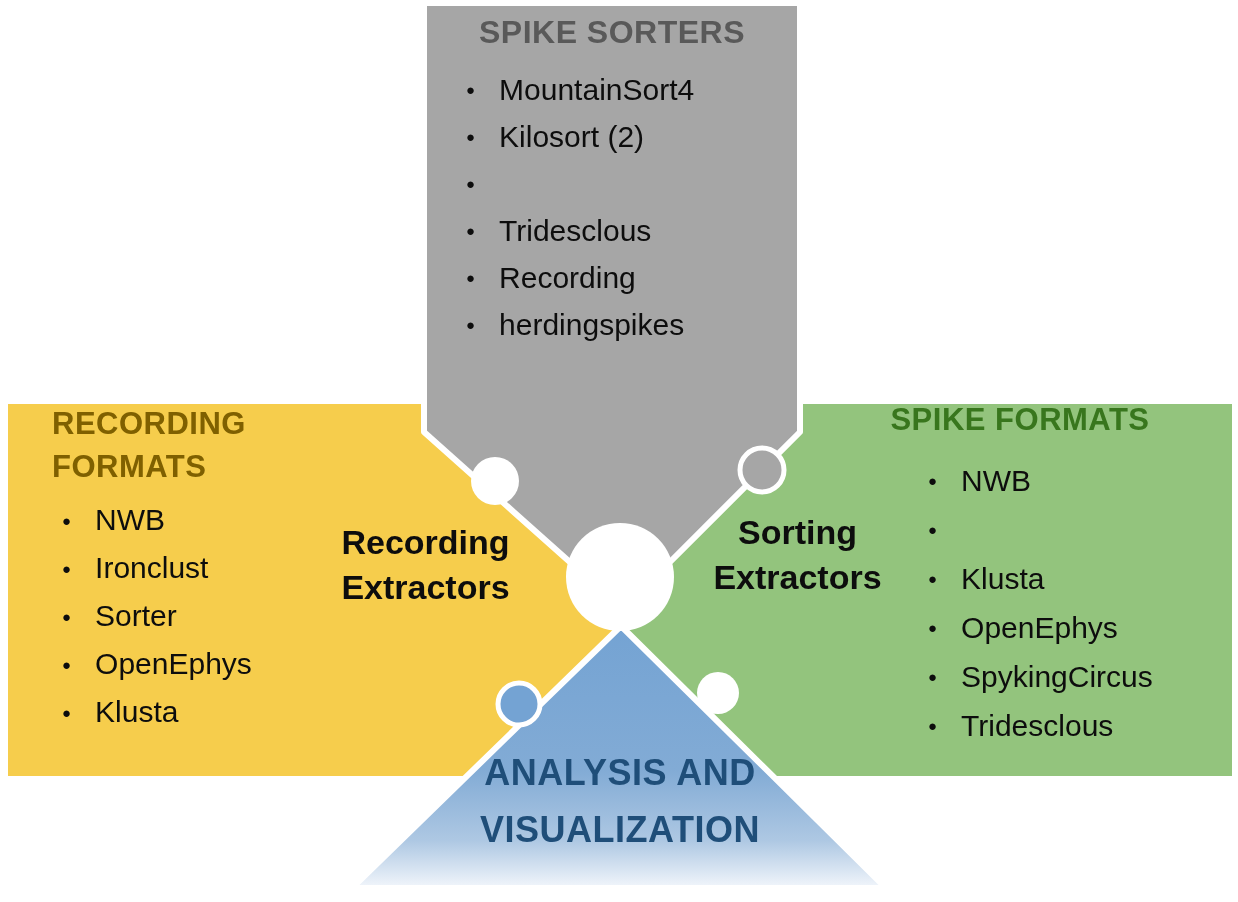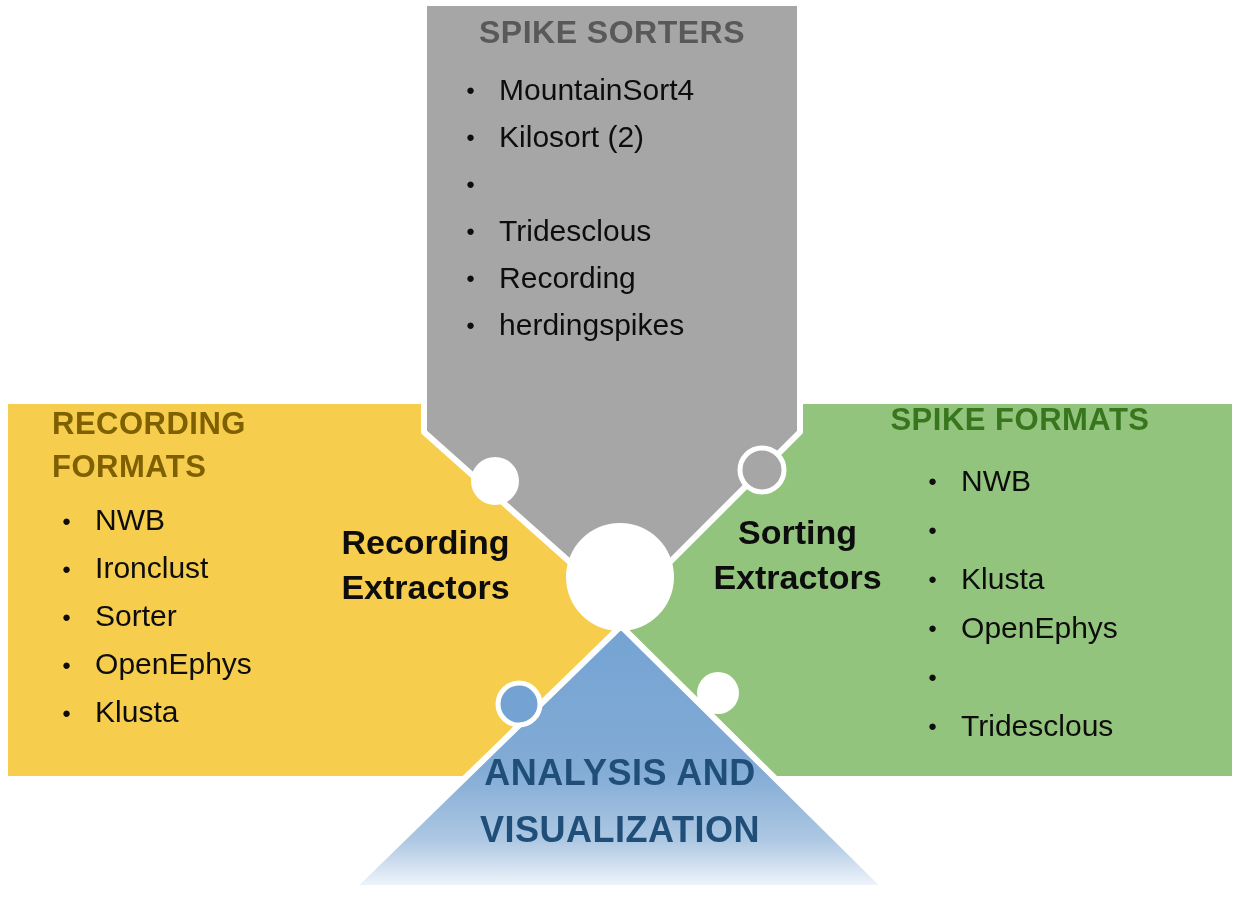--- a/index.html
+++ b/index.html
@@ -181,20 +181,21 @@
       <li>
         <span class="bullet">●</span>
         <span>Klusta</span>
       </li>
       <li>
         <span class="bullet">●</span>
         <span>OpenEphys</span>
       </li>
       <li>
         <span class="bullet">●</span>
+        <span>SpykingCircus</span>
       </li>
       <li>
         <span class="bullet">●</span>
         <span>Tridesclous</span>
       </li>
     </ul>
 
   <div class="abs analysis-title" style="color: rgb(31, 78, 121);">ANALYSIS AND VISUALIZATION</div>
 
   <div class="abs center-label sort-extractors">Sorting Extractors</div>

